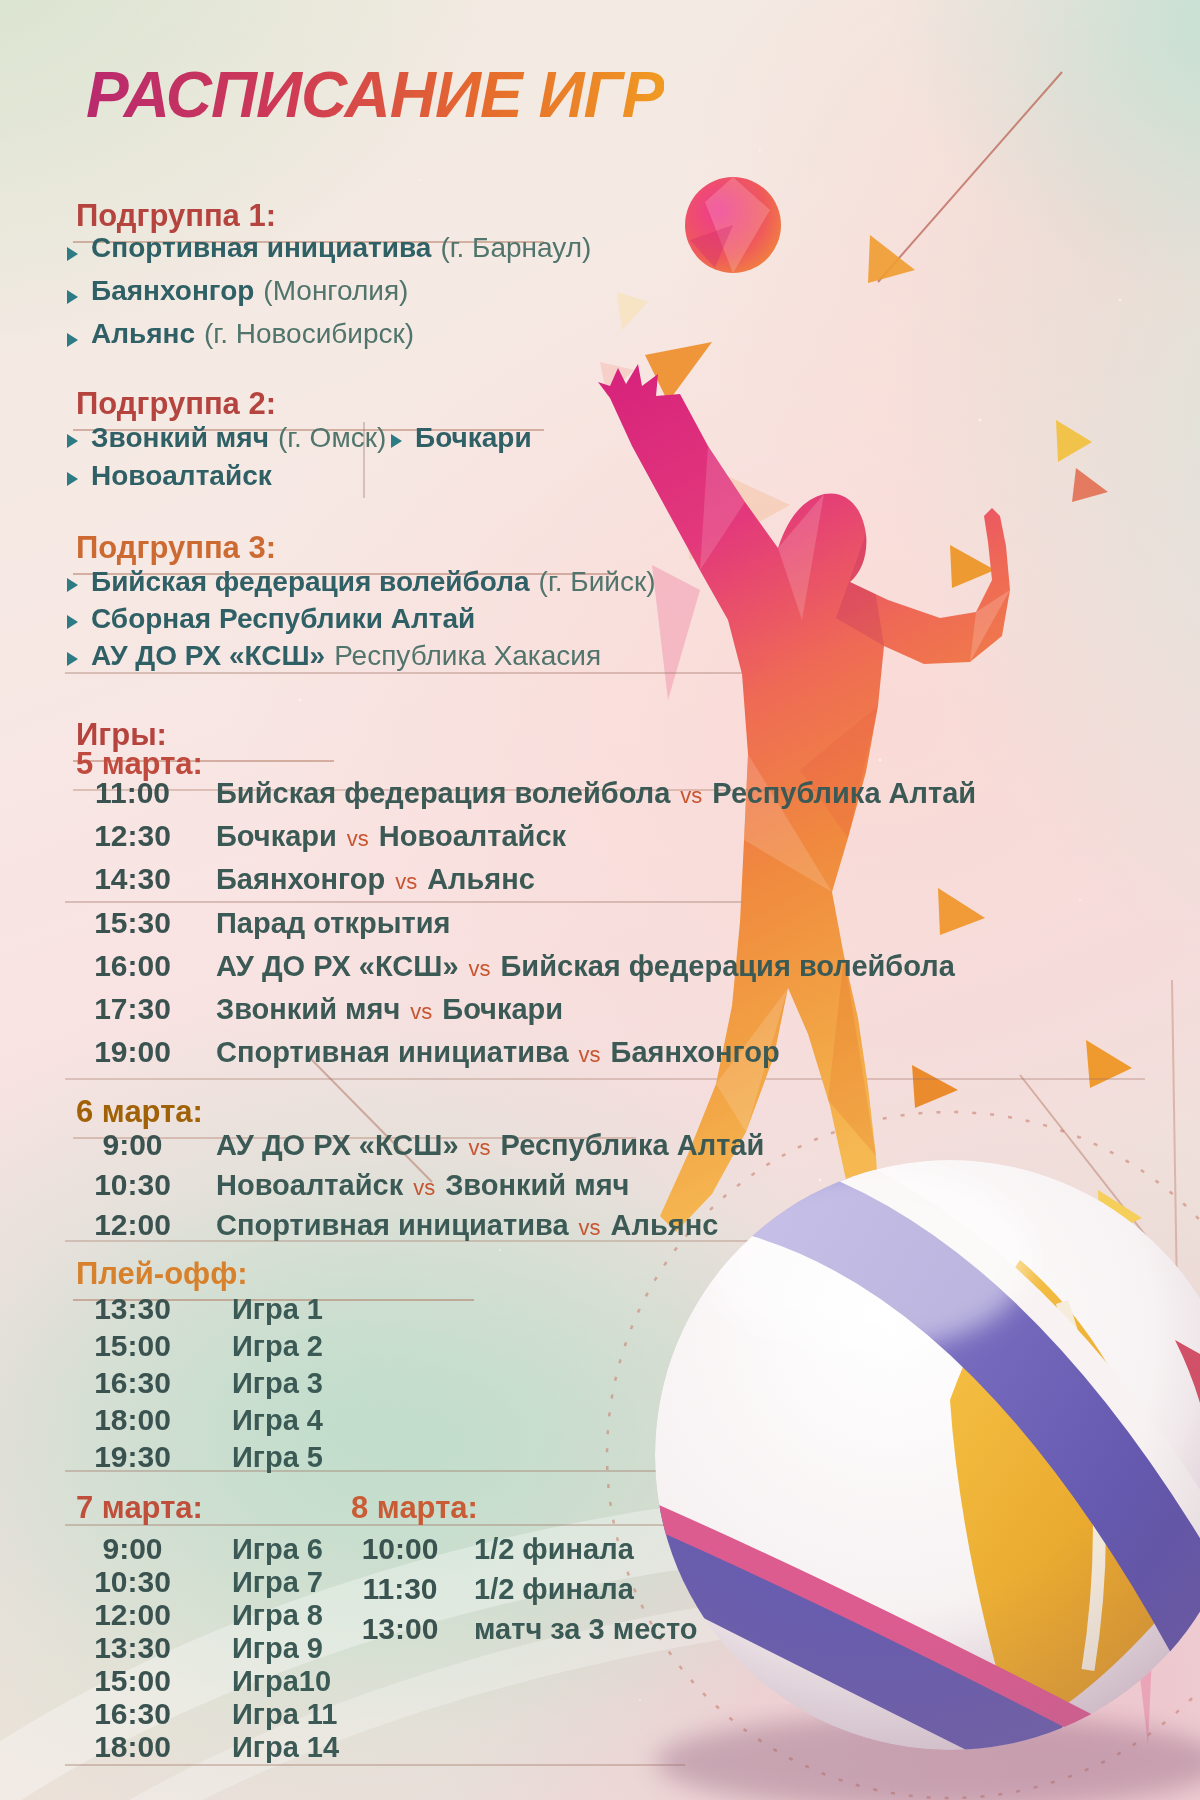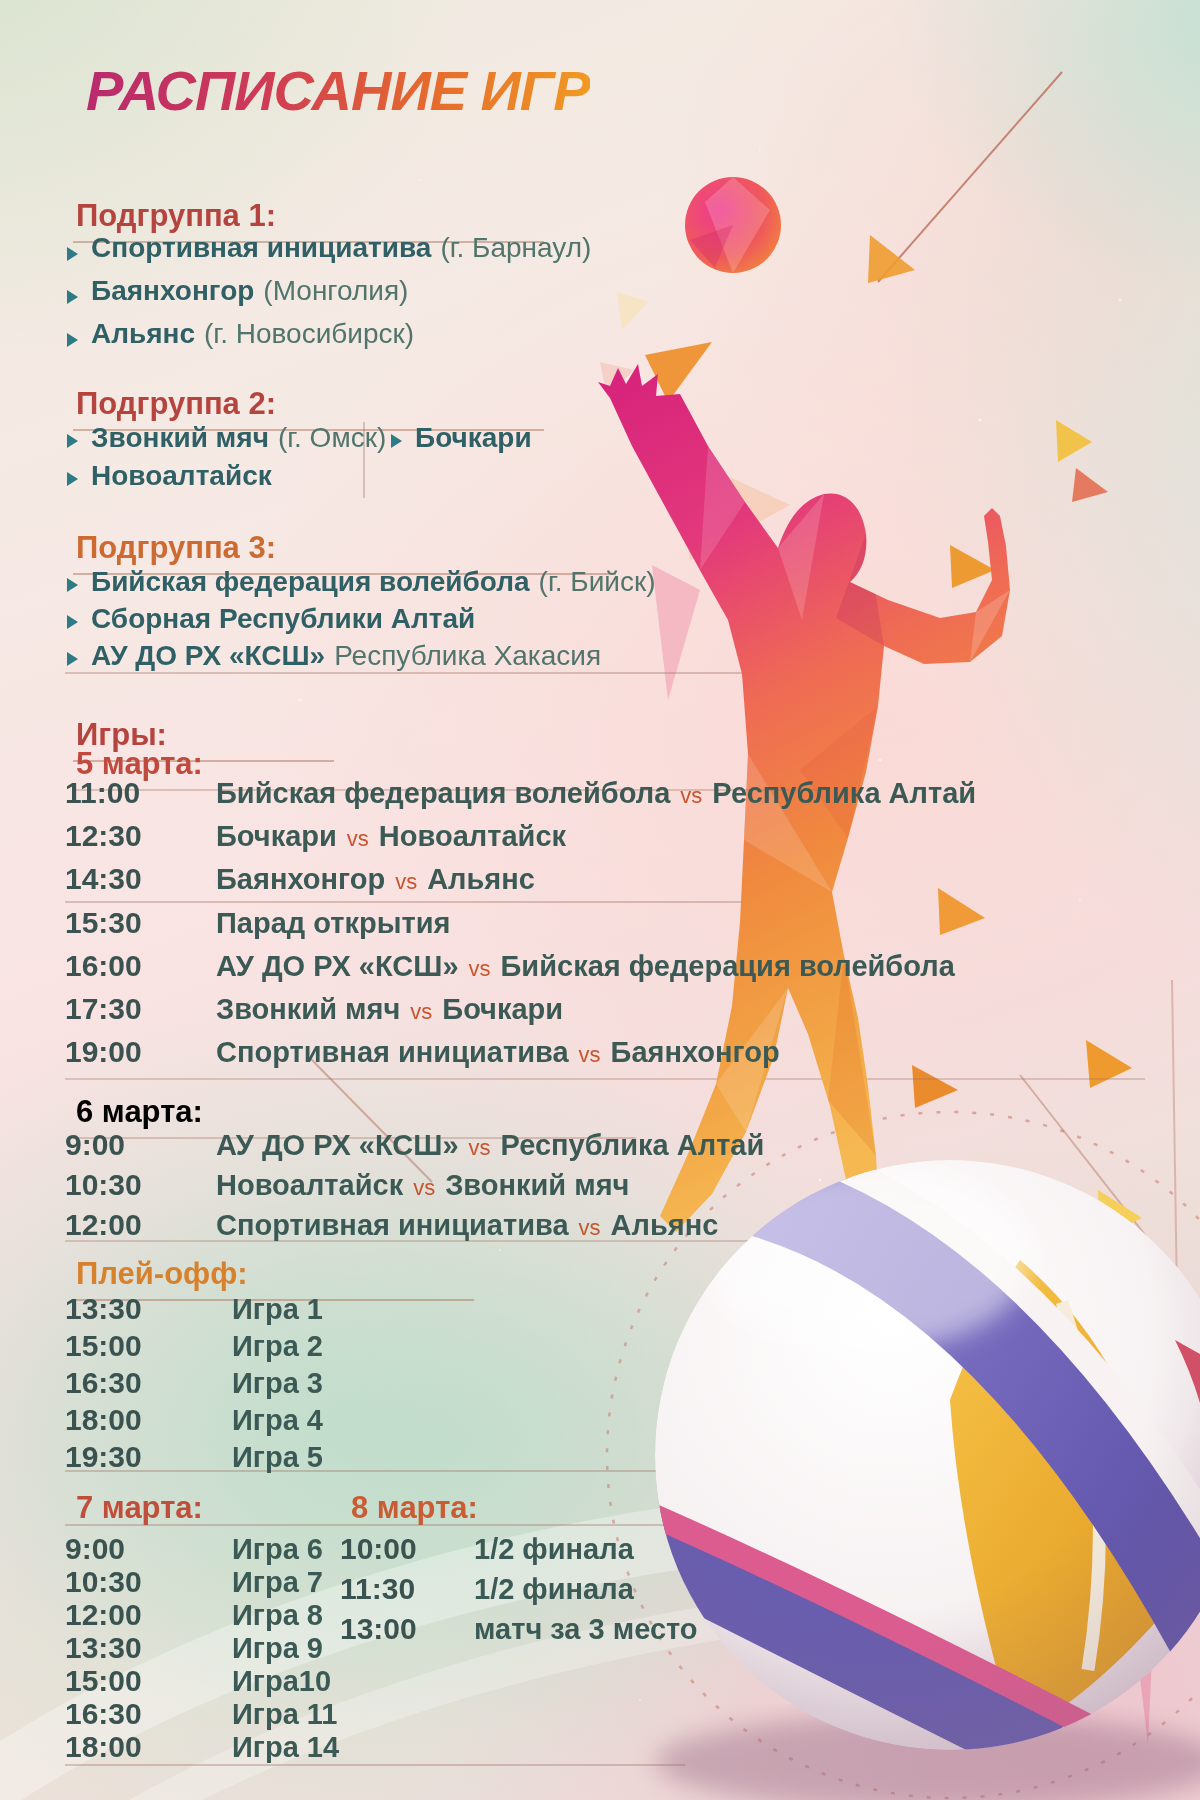--- a/index.html
+++ b/index.html
@@ -42,42 +42,42 @@
   .deco,.seps{position:absolute;inset:0;z-index:2;pointer-events:none;}
   .player{position:absolute;left:540px;top:150px;z-index:2;}
   .bigball{position:absolute;left:600px;top:1080px;z-index:3;}
 
   
   .sep{position:absolute;left:65px;height:0;border-top:2px solid rgba(158,112,96,.35);}
 
   
   .content{position:absolute;inset:0;z-index:5;}
   .abs{position:absolute;left:65px;}
-  .title{left:86px;top:58px;font-size:56px;font-weight:bold;font-style:italic;letter-spacing:-1px;
+  .title{left:86px;top:58px;font-size:64px;font-weight:bold;font-style:italic;letter-spacing:-1px;
     background:linear-gradient(90deg,#b92a6e 0%,#cf3a55 35%,#e56a2e 68%,#f09a22 100%);
     -webkit-background-clip:text;background-clip:text;color:transparent;white-space:nowrap;}
   .h2{margin:8px;font-size:31px;font-weight:bold;padding:0 0 7px 3px;
       border-bottom:2px solid rgba(176,118,96,.5);white-space:nowrap;}
-  .red{color:#b5443f;} .red2{color:#c04a3e;} .orange{color:#d8812d;} .orange2{color:#000000;}
+  .red{color:#b5443f;} .red2{color:#c04a3e;} .orange{color:#d8812d;} .orange2{color:#a16207;}
   .red3{color:#bf4f3a;} .orange3{color:#ca5c35;} .orangeP3{color:#cd6a31;}
 
   .trow{display:flex;align-items:baseline;height:43px;font-size:28px;}
   .lh37 .trow{height:37px;} .lh38 .trow{height:38px;}
   .bullet{width:0;height:0;border-left:11px solid #2d7b84;border-top:7px solid transparent;
           border-bottom:7px solid transparent;margin:0 13px 0 2px;align-self:center;}
   .tname{font-weight:bold;color:#2f6066;white-space:nowrap;}
   .tsuffix{font-weight:normal;color:#51756d;margin-left:9px;white-space:nowrap;}
   .tsuffix:empty{margin:0;}
 
   .cols{display:flex;}
   .colL{width:298px;} .colR{border-left:2px solid rgba(150,118,108,.35);padding-left:24px;}
 
   .srow{display:flex;align-items:baseline;height:43px;font-size:29px;white-space:nowrap;}
   .r40 .srow{height:40px;} .r37 .srow{height:37px;} .r33 .srow{height:33px;}
-  .stime{display:inline-block;width:135px;text-align:left;padding-right:16px;
+  .stime{display:inline-block;width:135px;text-align:center;padding-right:16px;
          font-weight:bold;color:#3a5350;font-size:30px;}
   .steam{font-weight:bold;color:#3c5a55;}
   .svs{color:#c7552f;font-size:22px;font-weight:normal;padding:0 10px;}
   .svs:empty{padding:0;}
   .slabel{font-weight:bold;color:#3c5a55;margin-left:16px;}
   .d8col .stime{width:120px;padding-right:10px;}
   .d8col .slabel{margin-left:4px;}
 </style>
 </head>
 <body>

